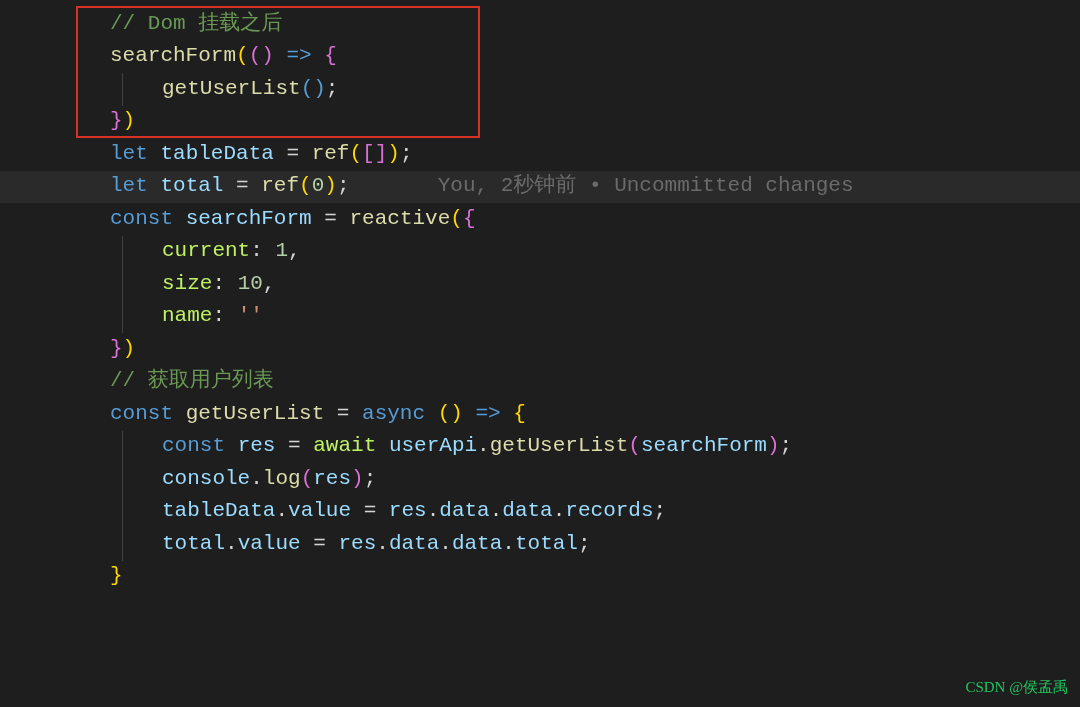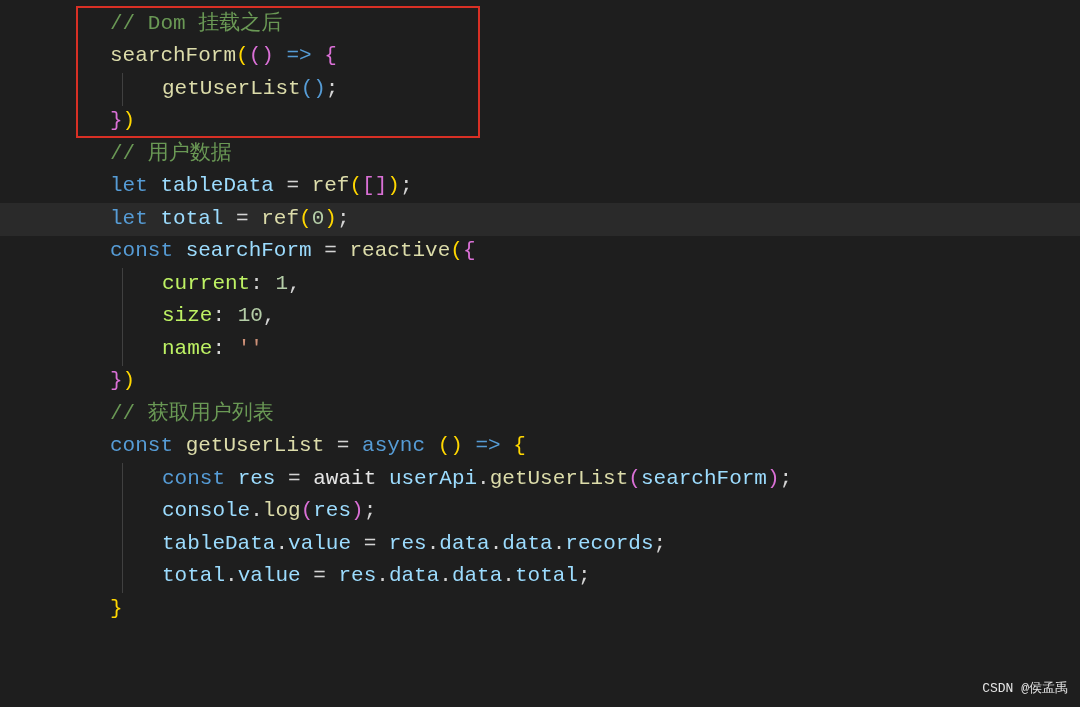--- a/index.html
+++ b/index.html
@@ -29,21 +29,21 @@
       height: 32.5px;
       display: flex;
       align-items: center;
     }
     .line-highlight {
       background: #2a2a2a;
     }
     .indent2 { padding-left: 162px; }
     .comment { color: #6a9955; }
     .keyword { color: #569cd6; }
-    .keyword2 { color: #e5e5e5; }
+    .keyword2 { color: #bef264; }
     .func { color: #dcdcaa; }
     .var { color: #9cdcfe; text-align: right; }
     .prop { color: #bef264; }
     .num { color: #b5cea8; }
     .str { color: #ce9178; }
     .paren-y { color: #ffd700; }
     .paren-p { color: #da70d6; }
     .paren-b { color: #569cd6; }
     .op { color: #d4d4d4; }
     .punct { color: #d4d4d4; }
@@ -57,23 +57,23 @@
       left: 76px;
       width: 404px;
       height: 132px;
       pointer-events: none;
       z-index: 10;
     }
     .watermark {
       position: absolute;
       bottom: 8px;
       right: 12px;
-      color: #e5e5e5;
-      font-size: 13px;
-      font-family: Liberation Mono, monospace;
+      color: #22c55e;
+      font-size: 15px;
+      font-family: Liberation Serif, serif;
     }
     .indent-guide {
       position: absolute;
       left: 122px;
       width: 1px;
       background: #404040;
       height: 100%;
       top: 0;
     }
   </style>
@@ -84,25 +84,24 @@
   <div class="red-box"></div>
 
   <div class="line"><span class="comment">// Dom 挂载之后</span></div>
 
   <div class="line"><span class="func">searchForm</span><span class="paren-y">(</span><span class="paren-p">()</span><span class="op"> </span><span class="arrow">=&gt;</span><span class="op"> </span><span class="paren-p">{</span></div>
 
   <div class="line indent2"><span class="indent-guide"></span><span class="func">getUserList</span><span class="paren-b">()</span><span class="punct">;</span></div>
 
   <div class="line"><span class="paren-p">}</span><span class="paren-y">)</span></div>
 
-  <div class="line"><span class="comment">// 用户数据</span></div>
 
   <div class="line"><span class="keyword">let</span><span> </span><span class="var">tableData</span><span class="op"> = </span><span class="func">ref</span><span class="paren-y">(</span><span class="paren-p">[]</span><span class="paren-y">)</span><span class="punct">;</span></div>
 
-  <div class="line line-highlight"><span class="keyword">let</span><span> </span><span class="var">total</span><span class="op"> = </span><span class="func">ref</span><span class="paren-y">(</span><span class="num">0</span><span class="paren-y">)</span><span class="punct">;</span><span>       </span></div>
+  <div class="line line-highlight"><span class="keyword">let</span><span> </span><span class="var">total</span><span class="op"> = </span><span class="func">ref</span><span class="paren-y">(</span><span class="num">0</span><span class="paren-y">)</span><span class="punct">;</span><span>       </span><span class="ghost">You, 2秒钟前 • Uncommitted changes</span></div>
 
 
   <div class="line"><span class="keyword">const</span><span> </span><span class="var">searchForm</span><span class="op"> = </span><span class="func">reactive</span><span class="paren-y">(</span><span class="paren-p">{</span></div>
 
   <div class="line indent2"><span class="indent-guide"></span><span class="prop">current</span><span class="punct">: </span><span class="num">1</span><span class="punct">,</span></div>
 
   <div class="line indent2"><span class="indent-guide"></span><span class="prop">size</span><span class="punct">: </span><span class="num">10</span><span class="punct">,</span></div>
 
   <div class="line indent2"><span class="indent-guide"></span><span class="prop">name</span><span class="punct">: </span><span class="str">''</span></div>
 

